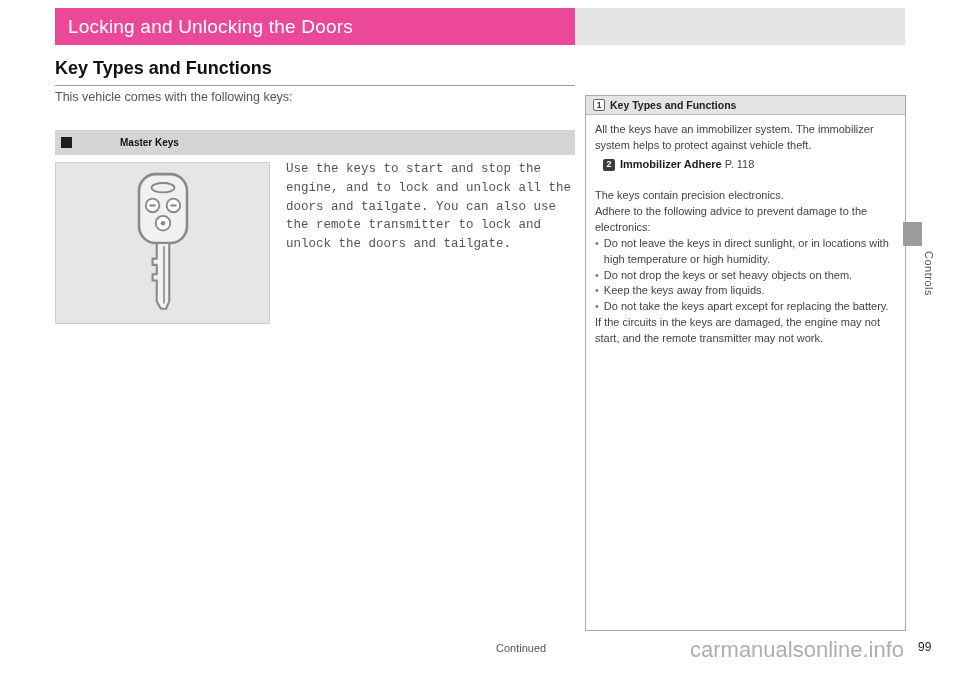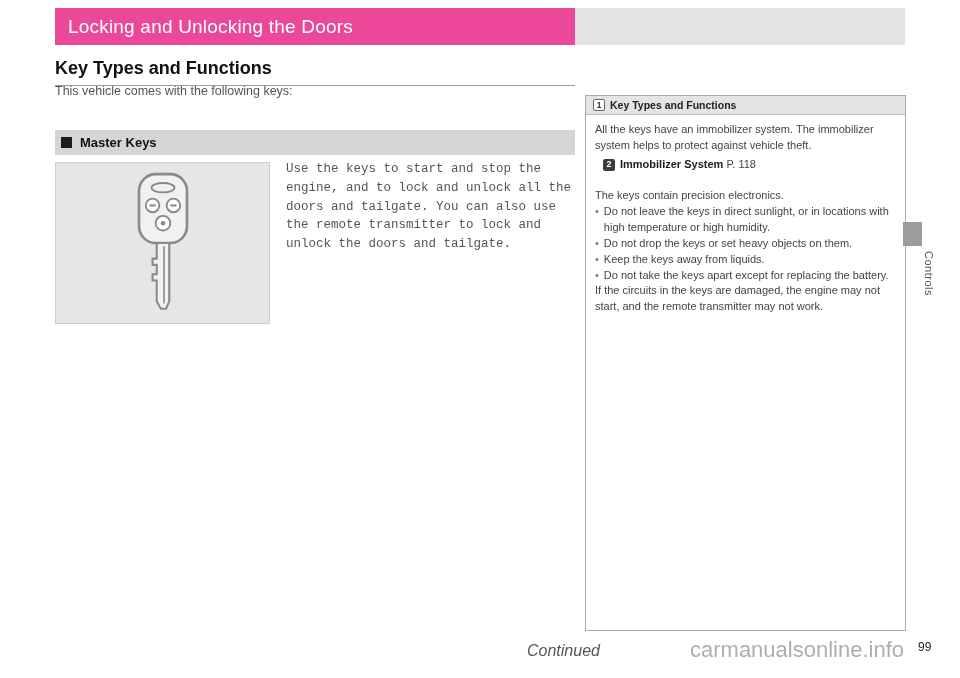--- a/index.html
+++ b/index.html
@@ -9,26 +9,26 @@
   .chapter-bar { position:absolute; left:55px; top:8px; width:520px; height:37px;
     background:#ec4899; color:#fff; font-size:19px; display:flex; align-items:center;
     padding-left:13px; letter-spacing:0.2px; }
   .chapter-bar-ext { position:absolute; left:575px; top:8px; width:330px; height:37px;
     background:#e4e4e4; }
 
   .section-title { position:absolute; left:55px; top:58px; font-size:18px;
     font-weight:bold; color:#101010; }
   .section-rule { position:absolute; left:55px; top:85px; width:520px; height:0;
     border-top:1px solid #9a9a9a; }
-  .intro { position:absolute; left:55px; top:84px; font-size:12.5px; color:#555; }
+  .intro { position:absolute; left:55px; top:90px; font-size:12.5px; color:#555; }
 
   .master-bar { position:absolute; left:55px; top:130px; width:520px; height:25px;
     background:#d5d5d5; display:flex; align-items:center; gap:8px; padding-left:6px; }
   .master-square { width:11px; height:11px; background:#1d1d1d; }
-  .master-label { font-size:13px; font-weight:bold; color:#111; }
+  .master-label { font-size:10px; font-weight:bold; color:#111;margin-left:40px; }
 
   .key-figure { position:absolute; left:55px; top:162px; width:215px; height:162px;
     background:#e6e6e6; border:1px solid #cdcdcd; display:flex; align-items:center;
     justify-content:center; }
 
   .master-body { position:absolute; left:286px; top:160px; width:290px;
     font-size:12.5px; color:#555; line-height:1.5;font-family:Liberation Mono, monospace; }
 
   .sidebar { position:absolute; left:585px; top:95px; width:321px; height:536px;
     border:1px solid #ababab; background:#fff; }
@@ -48,21 +48,21 @@
   .spacer { height:15px; }
   .bullet { display:flex; gap:5px; }
   .bullet .dot { color:#777; flex:0 0 auto; }
   .bullet .text { flex:1; }
 
   .side-tab { position:absolute; left:903px; top:222px; width:19px; height:24px;
     background:#9c9c9c; }
   .side-label { position:absolute; left:923px; top:251px; writing-mode:vertical-rl;
     font-size:11px; color:#555; letter-spacing:0.5px; }
 
-  .continued { position:absolute; left:527px; top:642px; font-size:16px; color:#555;font-style:italic; }
+  .continued { position:absolute; left:496px; top:642px; font-size:11px; color:#555; }
   .page-num { position:absolute; left:918px; top:640px; font-size:12px; color:#1f1f1f; }
   .watermark { position:absolute; left:690px; top:637px; font-size:22px;
     color:#9a9a9a; opacity:0.8; white-space:nowrap;text-align:right; }
 </style>
 </head>
 <body>
 
 <div class="chapter-bar">
   <span>Locking and Unlocking the Doors</span>
 </div>
@@ -97,26 +97,27 @@
 <div class="sidebar">
   <div class="sidebar-header">
     <span class="note-icon">1</span>
     <span>Key Types and Functions</span>
   </div>
   <div class="sidebar-content">
     <div>All the keys have an immobilizer system. The immobilizer system helps to protect against vehicle theft.</div>
     <div class="ref-line">
       <span class="ref-icon">2</span>
       <span>
-        <span class="ref-label">Immobilizer System</span>
+        <span class="ref-label">Immobilizer Adhere</span>
         <span class="ref-page">P. 118</span>
       </span>
     </div>
     <div class="spacer"></div>
     <div>The keys contain precision electronics.</div>
+    <div>Adhere to the following advice to prevent damage to the electronics:</div>
     <div class="bullet">
       <span class="dot">•</span>
       <span class="text">Do not leave the keys in direct sunlight, or in locations with high temperature or high humidity.</span>
     </div>
     <div class="bullet">
       <span class="dot">•</span>
       <span class="text">Do not drop the keys or set heavy objects on them.</span>
     </div>
     <div class="bullet">
       <span class="dot">•</span>

